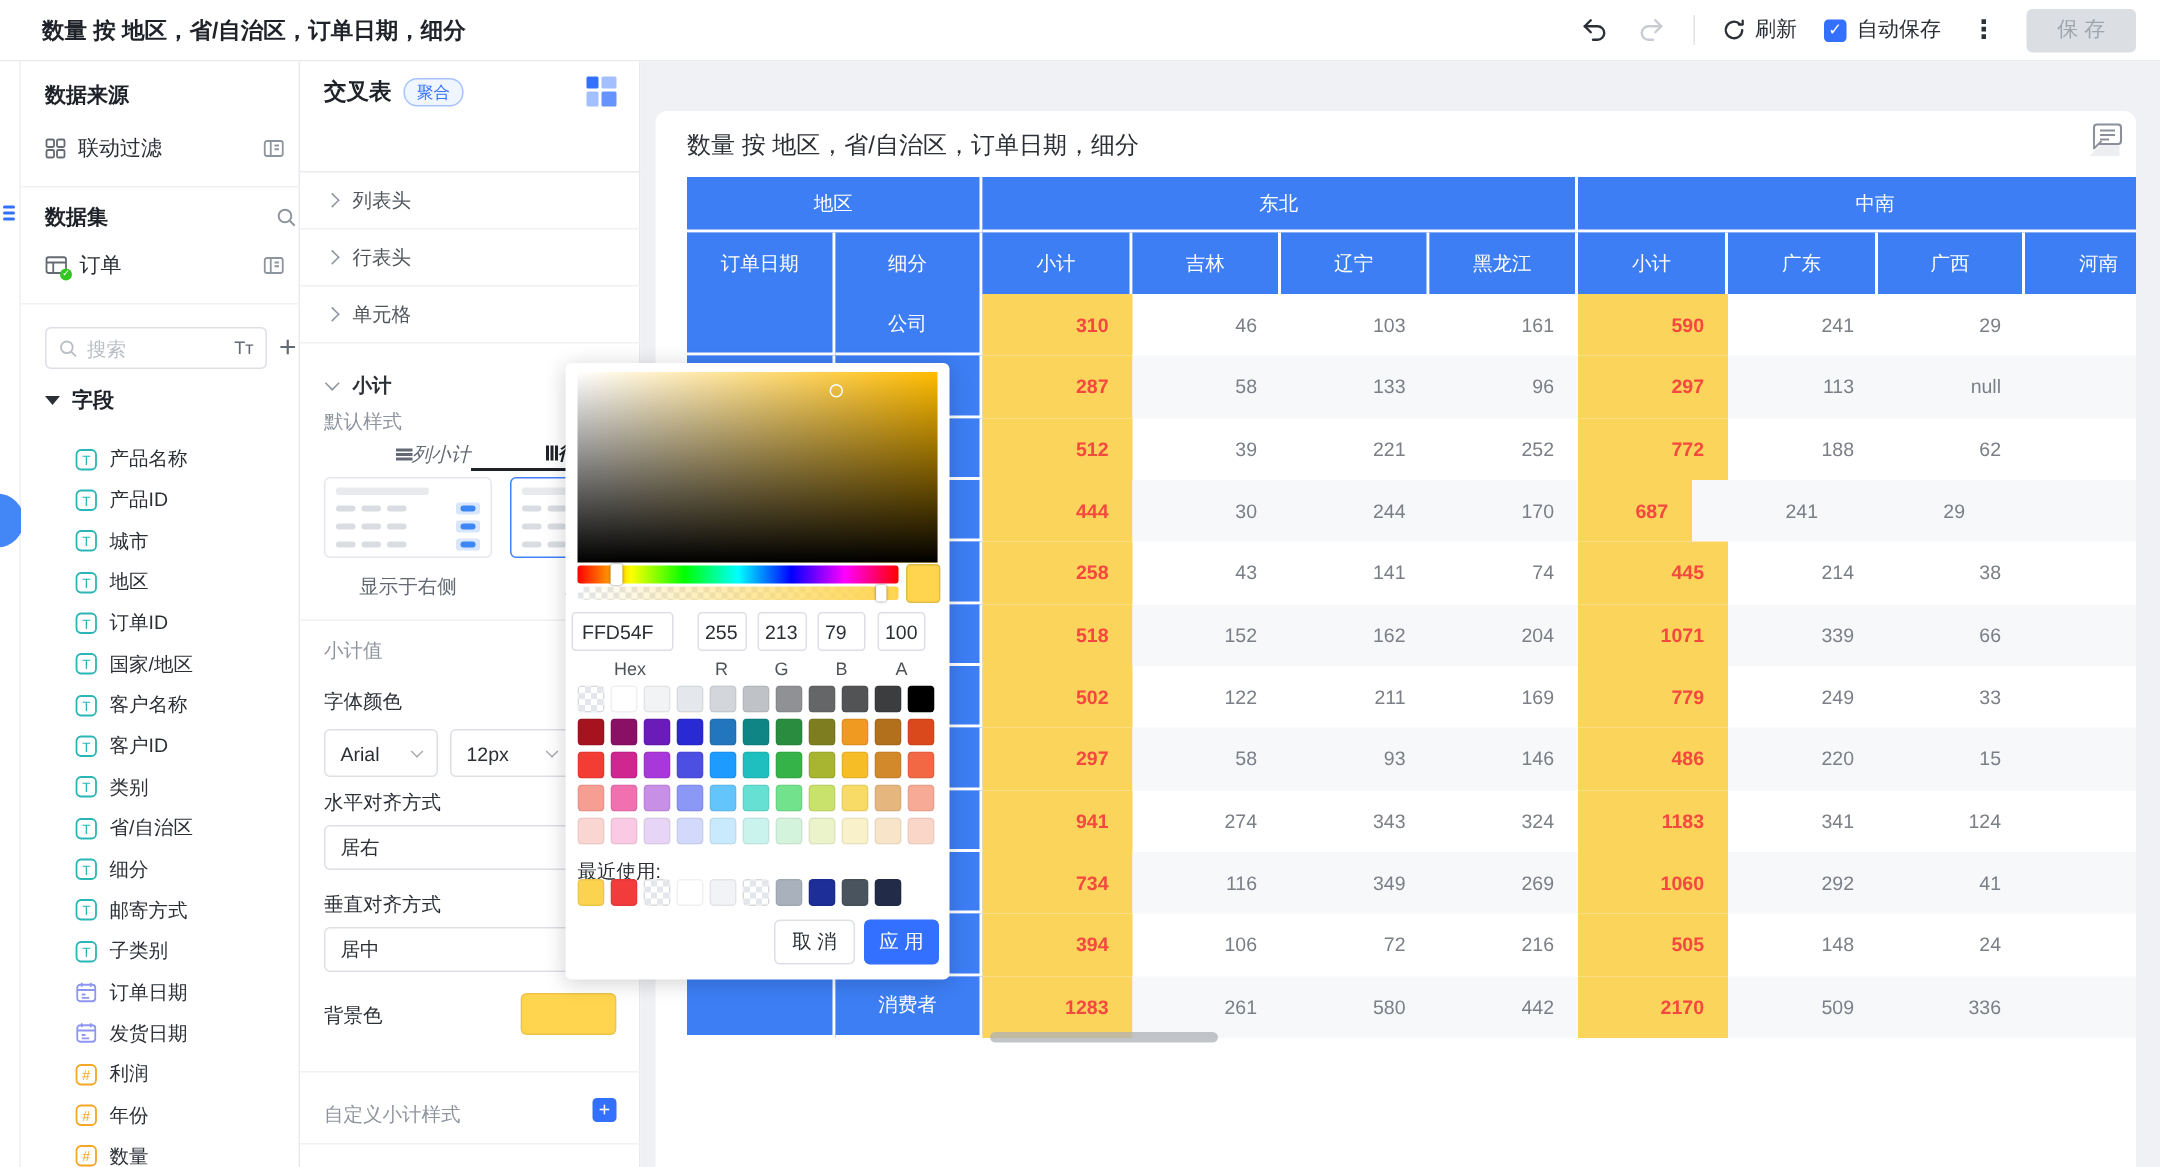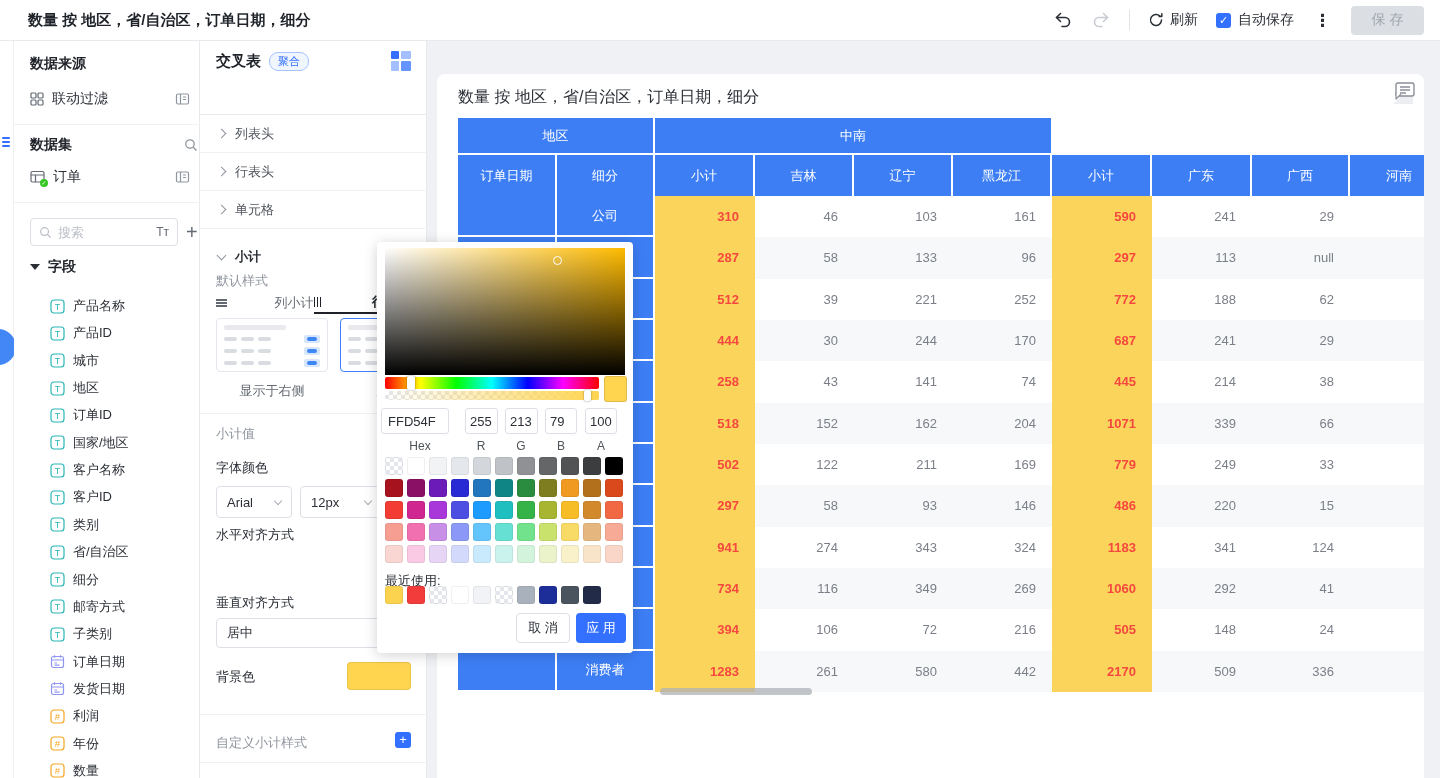--- a/index.html
+++ b/index.html
@@ -58,21 +58,21 @@
   .tabs-baseline { position:absolute; left:0; top:73px; width:227px; height:1px; background:#e8eaed; }
   .sect { position:absolute; left:0; width:227px; height:38px; border-bottom:1px solid #eff1f3; display:flex;
     align-items:center; gap:10px; padding-left:18px; font-size:13px; color:#51565d; cursor:pointer; }
   .chev { width:7px; height:7px; border-right:1.5px solid #8f959e; border-bottom:1.5px solid #8f959e; display:inline-block; }
   .chev.r { transform:rotate(-45deg); }
   .chev.d { transform:rotate(45deg); margin-top:-3px; }
   .sub-hd { position:absolute; left:18px; top:207px; display:flex; align-items:center; gap:10px; font-size:13px; color:#2b2f36; font-weight:600; cursor:pointer; }
   .lbl-gray { position:absolute; left:16px; font-size:13px; color:#8f959e; }
   .lbl-dark { position:absolute; left:16px; font-size:13px; color:#2b2f36; }
   .subtabs { position:absolute; left:16px; top:251px; width:195px; height:22px; display:flex; }
-  .subtab { flex:1; display:flex; align-items:center; justify-content:space-between; gap:0; font-size:13px; color:#646a73; cursor:pointer; }
+  .subtab { flex:1; display:flex; align-items:center; justify-content:flex-end; gap:0; font-size:13px; color:#646a73; cursor:pointer;font-style:italic; }
   .subtab.active { color:#1f2329; border-bottom:2px solid #1f2329; font-weight:600; }
   .mini-rows i { display:block; width:11px; height:1.6px; background:#646a73; margin:1.5px 0; }
   .mini-cols { display:flex; gap:1.5px; }
   .mini-cols i { display:block; width:1.6px; height:10px; background:#1f2329; }
   .thumb { position:absolute; top:277px; width:112px; height:54px; border:1px solid #e4e7ed; border-radius:4px; background:#fff; padding:6px 7px; cursor:pointer; }
   .thumb.sel { border:1.5px solid #4080ff; }
   .th-bar { width:62px; height:5px; background:#e8eaed; border-radius:2px; margin-bottom:5px; }
   .th-row { display:flex; align-items:center; gap:4px; margin-bottom:4px; }
   .th-d { width:13px; height:4px; background:#d9dce1; border-radius:2px; }
   .th-b { width:16px; height:8px; background:#d8e6fb; border-radius:2px; position:relative; margin-left:auto; }
@@ -499,20 +499,24 @@
     <div class="lbl-dark" style="top:418px">字体颜色</div>
     <div class="select" style="left:16px;top:445px;width:76px;height:32px">
       <span>Arial</span>
         <span class="sel-chev"></span>
     </div>
     <div class="select" style="left:100px;top:445px;width:82px;height:32px">
       <span>12px</span>
         <span class="sel-chev"></span>
     </div>
     <div class="lbl-dark" style="top:485px">水平对齐方式</div>
+    <div class="select" style="left:16px;top:509px;width:195px;height:30px">
+      <span>居右</span>
+        <span class="sel-chev"></span>
+    </div>
     <div class="lbl-dark" style="top:553px">垂直对齐方式</div>
     <div class="select" style="left:16px;top:577px;width:195px;height:30px">
       <span>居中</span>
         <span class="sel-chev"></span>
     </div>
     <div class="lbl-dark" style="top:627px">背景色</div>
     <div class="bg-swatch" id="bg-swatch" style="background: rgb(255, 213, 79);"></div>
     <div class="pn-divider" style="top:673px"></div>
     <div class="lbl-gray" style="top:693px">自定义小计样式</div>
     <div class="plus-btn">+</div>
@@ -526,20 +530,21 @@
             <path d="M6 24 L26 24 L26 4 Z" fill="#eceef1"></path>
             <rect x="9" y="3" width="18" height="13" rx="2" fill="#fff" stroke="#8a8f99" stroke-width="1.4"></rect>
             <path d="M13 7 H23 M13 10 H23 M13 13 H19" stroke="#8a8f99" stroke-width="1.3"></path>
             <path d="M9 12 L9 19 L14 14" fill="#fff" stroke="#8a8f99" stroke-width="1.2" stroke-linejoin="round"></path>
           </svg>
       </span>
       <div class="chart-title">数量 按 地区，省/自治区，订单日期，细分</div>
       <div id="pivot">
           <div class="pvt-row" style="height: 37px;">
             <div class="pvt-h pvt-gap-r pvt-gap-b" style="width: 197px;">地区</div>
+            <div class="pvt-h pvt-gap-b pvt-gap-r" style="width: 397px;">东北</div>
             <div class="pvt-h pvt-gap-b" style="width: 396px;">中南</div>
           </div>
           <div class="pvt-row" style="height: 41px;">
             <div class="pvt-h pvt-gap-r" style="width: 99px;">订单日期</div>
             <div class="pvt-h pvt-gap-r" style="width: 98px;">细分</div>
             <div class="pvt-h pvt-gap-r" style="width: 100px;">小计</div>
             <div class="pvt-h pvt-gap-r" style="width: 99px;">吉林</div>
             <div class="pvt-h pvt-gap-r" style="width: 99px;">辽宁</div>
             <div class="pvt-h pvt-gap-r" style="width: 99px;">黑龙江</div>
             <div class="pvt-h pvt-gap-r" style="width: 100px;">小计</div>
@@ -583,21 +588,21 @@
             <div class="pvt-val " style="width: 98px;">62</div>
             <div class="pvt-val " style="width: 98px;"></div>
           </div>
           <div class="pvt-row" style="height: 41.333px;">
             <div class="pvt-rowhead pvt-gap-r pvt-gap-b" style="width: 99px;"></div>
             <div class="pvt-rowhead pvt-gap-r pvt-gap-b" style="width: 98px;"></div>
             <div class="pvt-sub" style="width: 100px;">444</div>
             <div class="pvt-val r-gray" style="width: 99px;">30</div>
             <div class="pvt-val r-gray" style="width: 99px;">244</div>
             <div class="pvt-val r-gray" style="width: 99px;">170</div>
-            <div class="pvt-sub" style="width: 100px;">687</div>
+            <div class="pvt-sub" style="width: 76px;">687</div>
             <div class="pvt-val r-gray" style="width: 100px;">241</div>
             <div class="pvt-val r-gray" style="width: 98px;">29</div>
             <div class="pvt-val r-gray" style="width: 98px;"></div>
           </div>
           <div class="pvt-row" style="height: 41.333px;">
             <div class="pvt-rowhead pvt-gap-r pvt-gap-b" style="width: 99px;"></div>
             <div class="pvt-rowhead pvt-gap-r pvt-gap-b" style="width: 98px;"></div>
             <div class="pvt-sub" style="width: 100px;">258</div>
             <div class="pvt-val " style="width: 99px;">43</div>
             <div class="pvt-val " style="width: 99px;">141</div>

